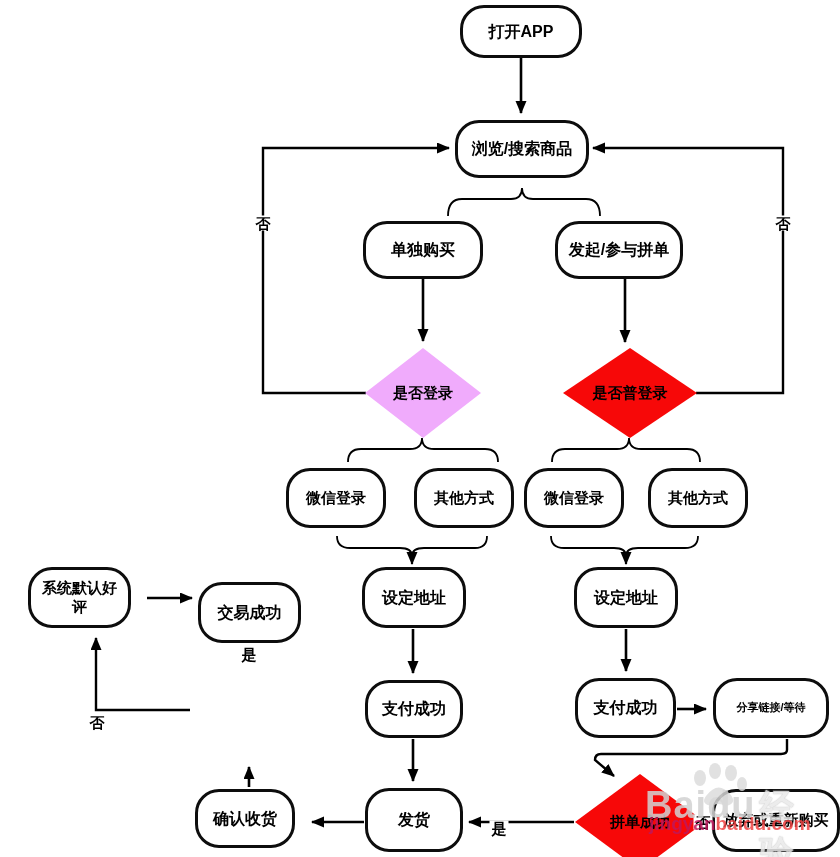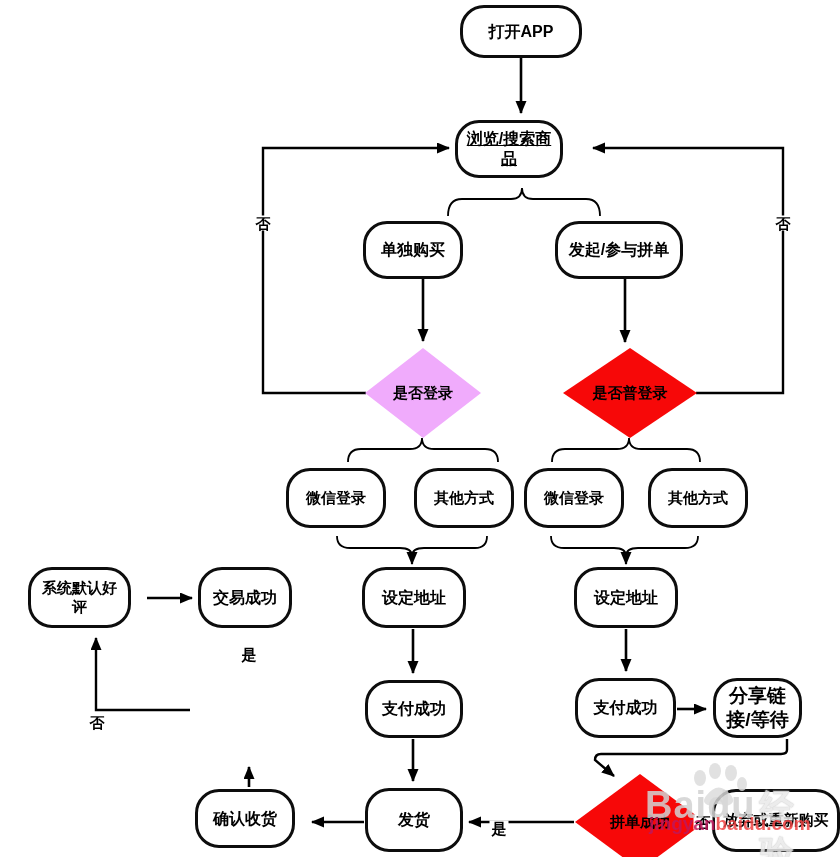--- a/index.html
+++ b/index.html
@@ -74,25 +74,25 @@
 
     <path d="M190,710 L96,710 L96,638" stroke="#000" stroke-width="2.4" fill="none" marker-end="url(#arr)"></path>
 
     <path d="M147,598 L192,598" stroke="#000" stroke-width="2.6" fill="none" marker-end="url(#arr)"></path>
   </svg>
 
   <div class="node" style="left:460px;top:5px;width:122px;height:53px;">
       <span>打开APP</span>
     </div>
 
-  <div class="node" style="left:455px;top:120px;width:108px;height:58px;text-decoration:underline;">
+  <div class="node" style="left:455px;top:120px;width:134px;height:58px;">
       <span>浏览/搜索商品</span>
     </div>
 
-  <div class="node" style="left:363px;top:221px;width:100px;height:58px;">
+  <div class="node" style="left:363px;top:221px;width:120px;height:58px;">
       <span>单独购买</span>
     </div>
 
   <div class="node" style="left:555px;top:221px;width:128px;height:58px;">
       <span>发起/参与拼单</span>
     </div>
 
   <div class="node" style="left:286px;top:468px;width:100px;height:60px;font-size:15px;">
       <span>微信登录</span>
     </div>
@@ -106,41 +106,41 @@
     </div>
 
   <div class="node" style="left:648px;top:468px;width:100px;height:60px;font-size:15px;">
       <span>其他方式</span>
     </div>
 
   <div class="node" style="left:28px;top:567px;width:103px;height:61px;font-size:15px;">
       <span>系统默认好评</span>
     </div>
 
-  <div class="node" style="left:198px;top:567px;width:94px;height:61px;">
+  <div class="node" style="left:198px;top:582px;width:103px;height:61px;">
       <span>交易成功</span>
     </div>
 
   <div class="node" style="left:362px;top:567px;width:104px;height:61px;">
       <span>设定地址</span>
     </div>
 
   <div class="node" style="left:574px;top:567px;width:104px;height:61px;">
       <span>设定地址</span>
     </div>
 
   <div class="node" style="left:365px;top:680px;width:98px;height:58px;">
       <span>支付成功</span>
     </div>
 
   <div class="node" style="left:575px;top:678px;width:101px;height:60px;">
       <span>支付成功</span>
     </div>
 
-  <div class="node" style="left:713px;top:678px;width:89px;height:60px;font-size:19px;">
+  <div class="node" style="left:713px;top:678px;width:116px;height:60px;font-size:11px;">
       <span>分享链接/等待</span>
     </div>
 
   <div class="node" style="left:365px;top:788px;width:98px;height:64px;">
       <span>发货</span>
     </div>
 
   <div class="node" style="left:195px;top:789px;width:100px;height:59px;">
       <span>确认收货</span>
     </div>

